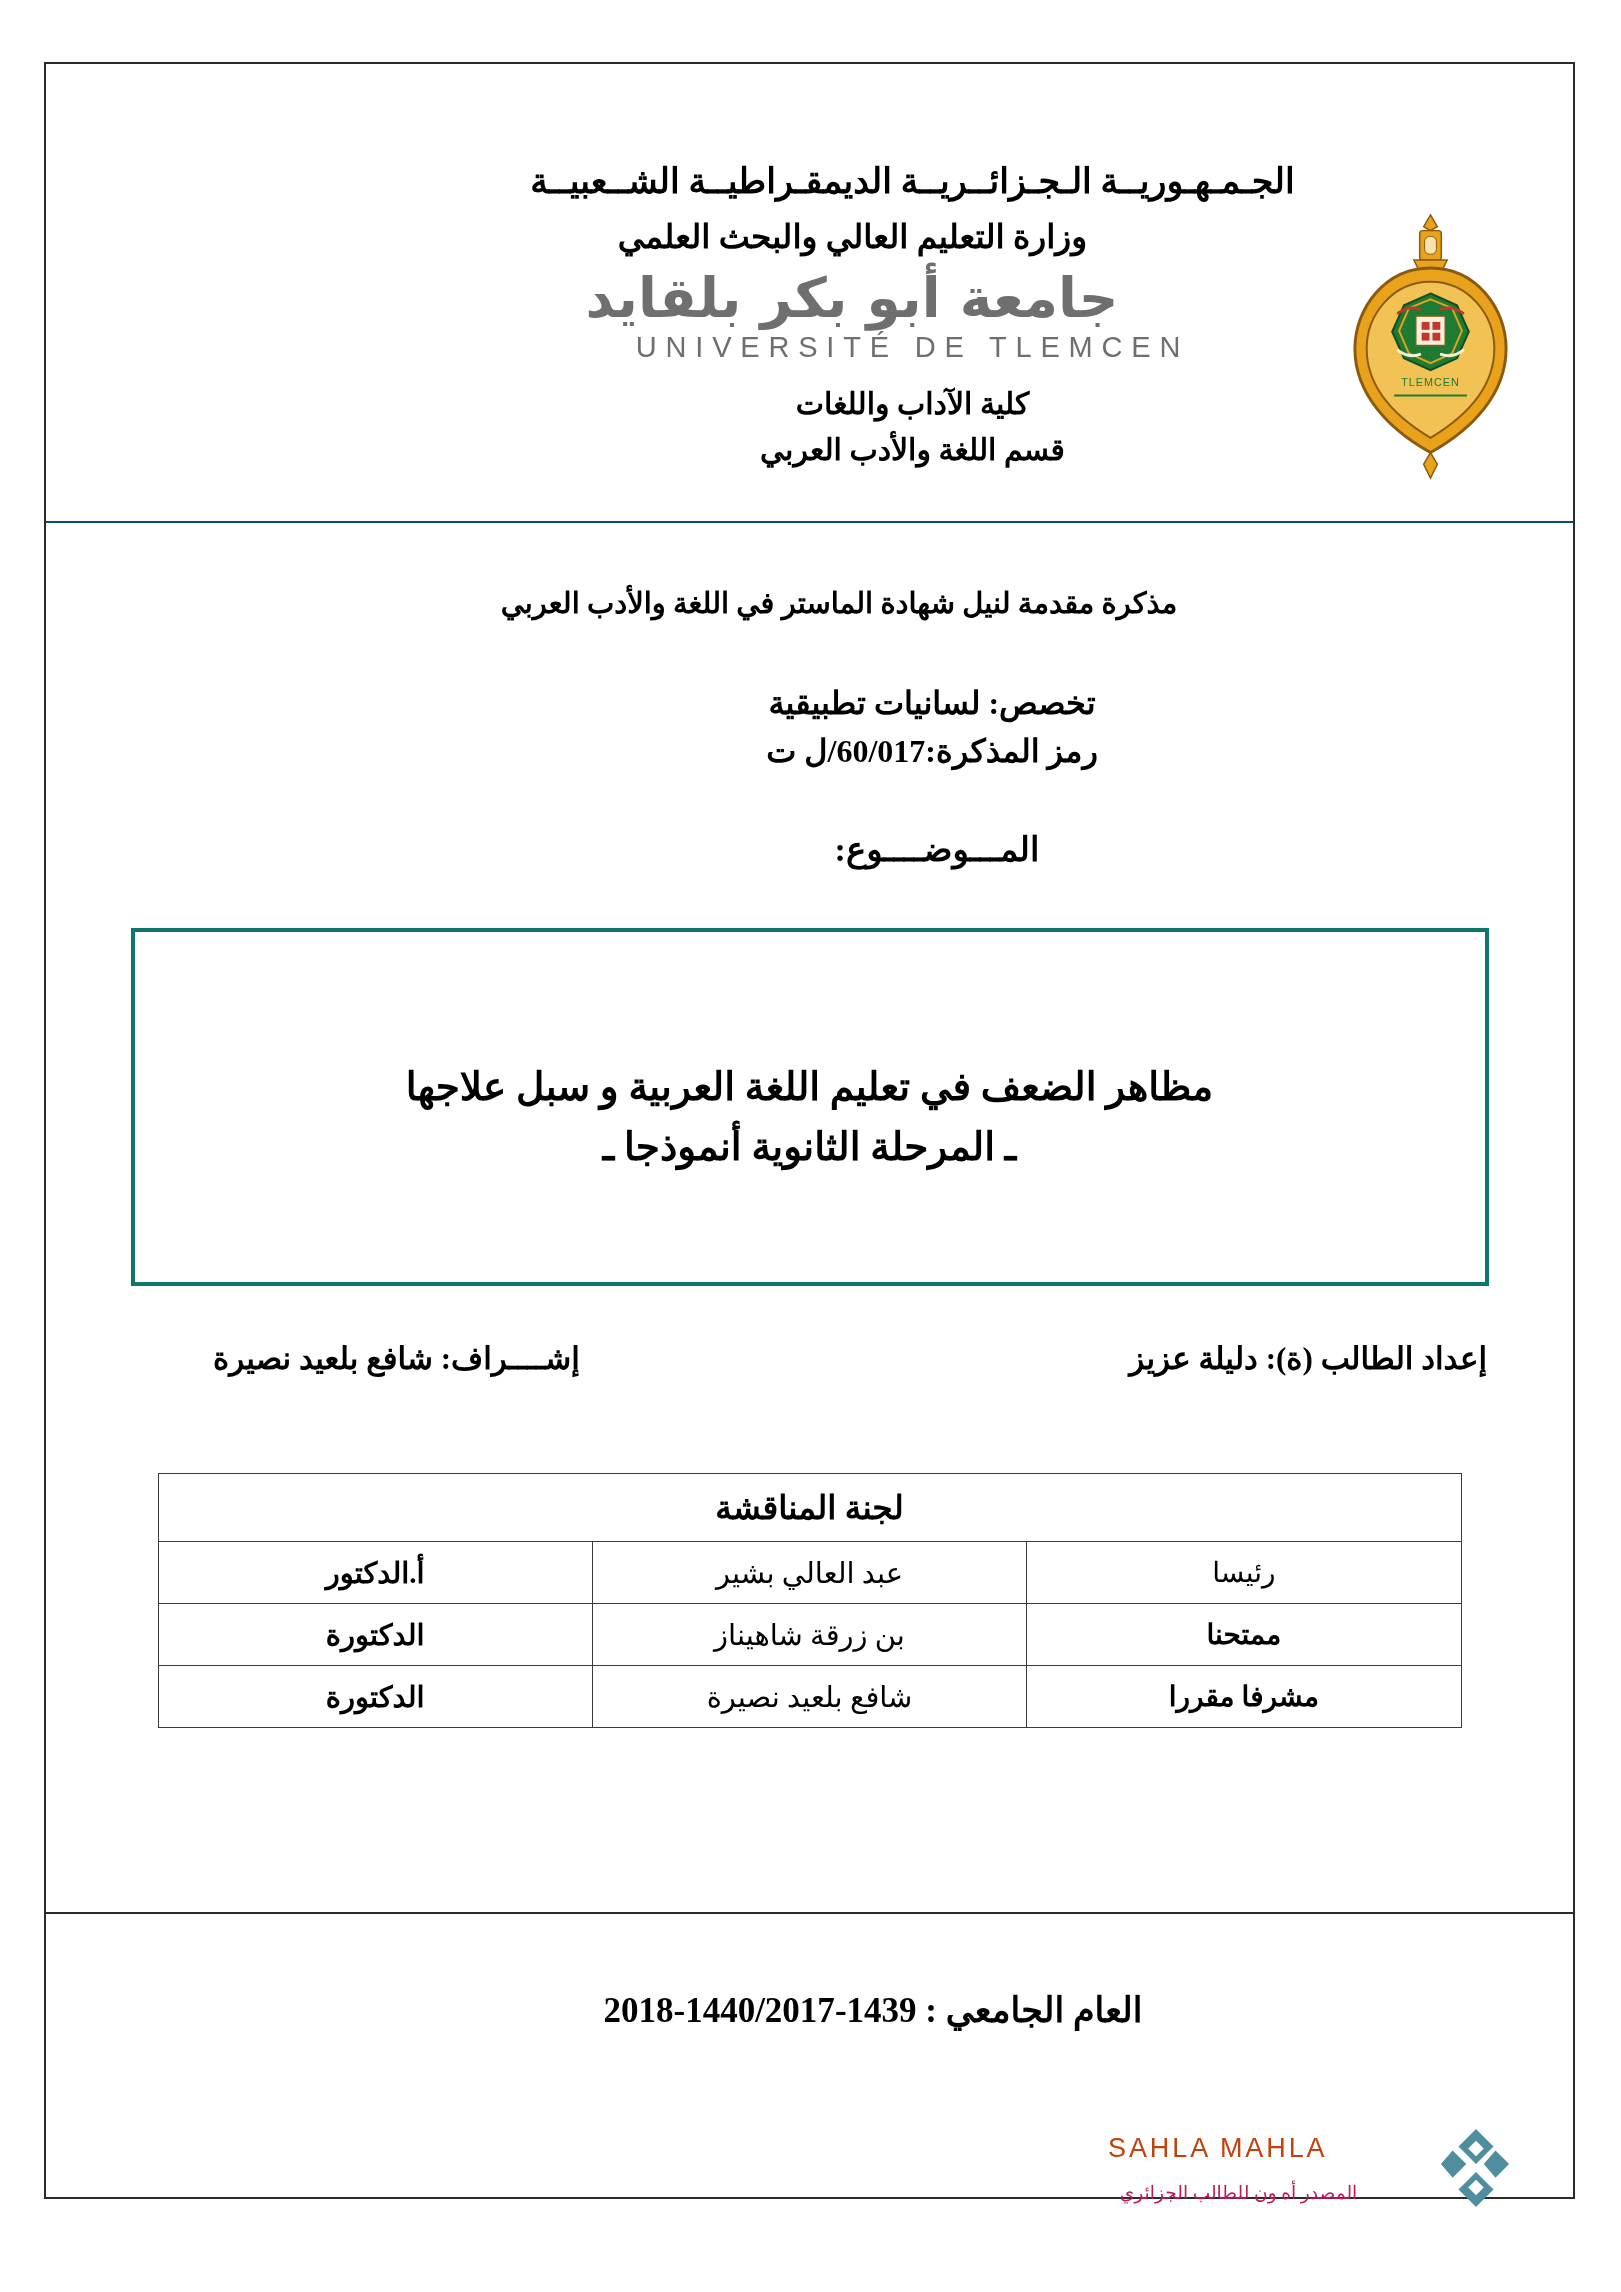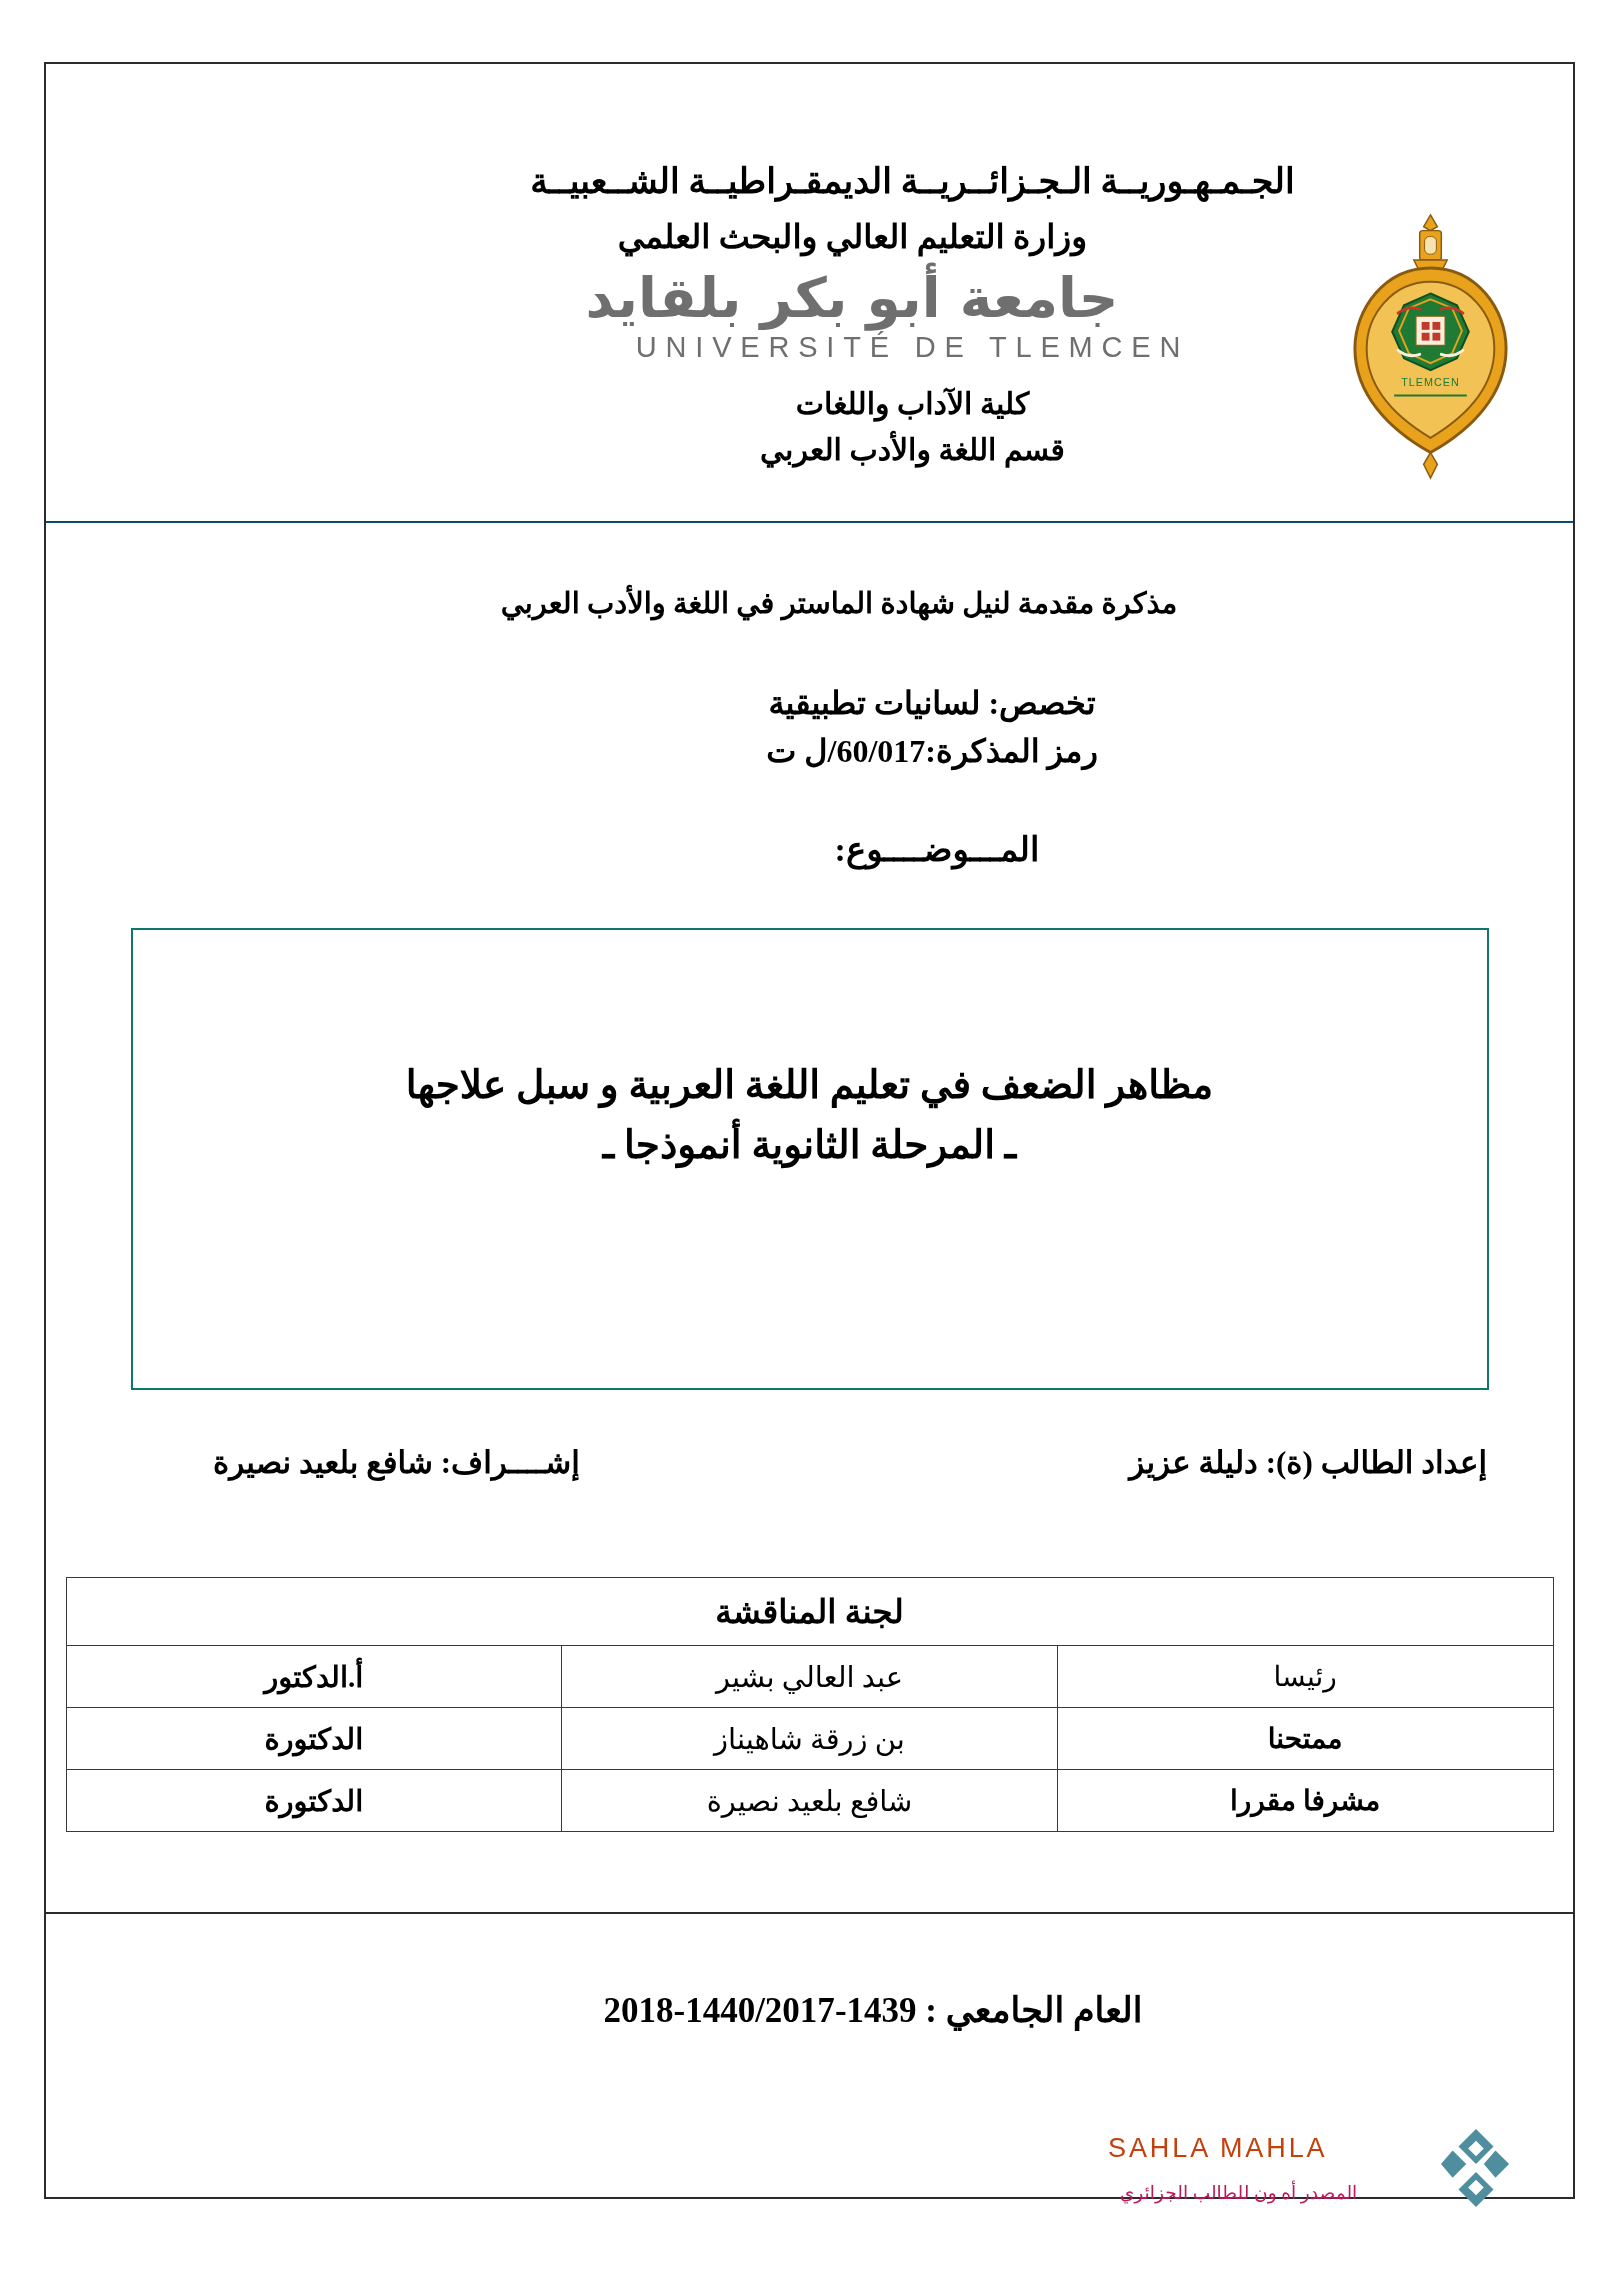--- a/index.html
+++ b/index.html
@@ -154,22 +154,22 @@
     text-align: center;
     font-size: 34px;
     font-weight: bold;
     letter-spacing: 1px;
     padding-left: 255px;
   }
 
   .title-box {
     margin: 59px auto 0 auto;
     width: 1358px;
-    height: 462px;
-    border: 2px solid #0f766e;
+    height: 358px;
+    border: 4px solid #0f766e;
     box-sizing: border-box;
     position: relative;
   }
   .title-inner {
     position: absolute;
     left: 0;
     right: 0;
     top: 125px;
     text-align: center;
   }
@@ -195,21 +195,21 @@
     position: absolute;
     left: 167px;
     top: 0;
     font-size: 31px;
     font-weight: bold;
   }
 
   
   .jury-table {
     margin: 74px auto 0 auto;
-    width: 1488px;
+    width: 1304px;
     border-collapse: collapse;
     table-layout: fixed;
   }
   .jury-table td, .jury-table th {
     border: 1px solid #3a3a3a;
     padding: 0;
     height: 61px;
     vertical-align: middle;
   }
   .jury-title-cell {

